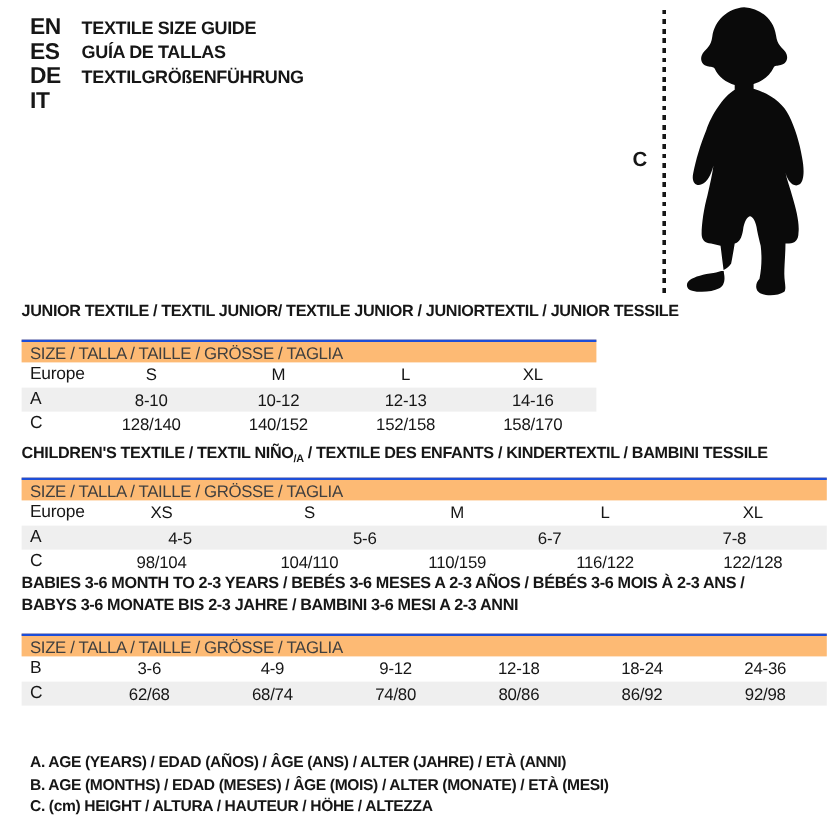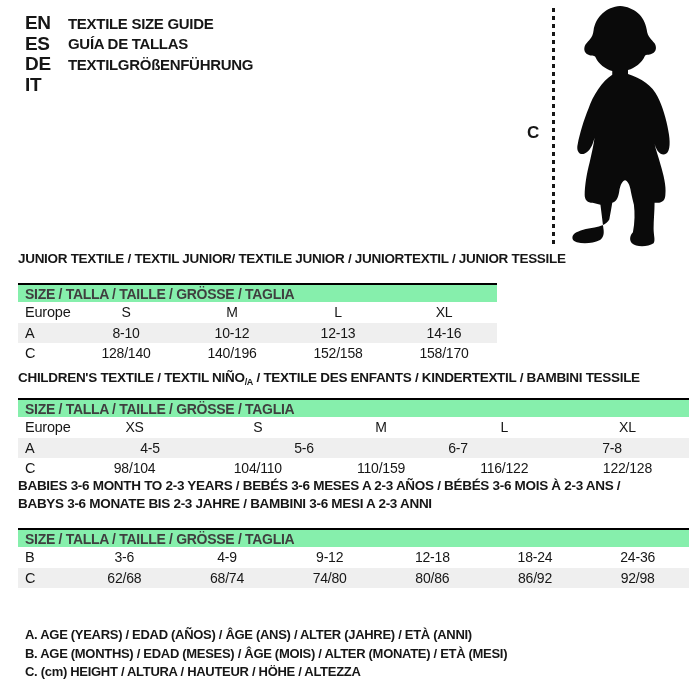--- a/index.html
+++ b/index.html
@@ -23,23 +23,23 @@
     background:repeating-linear-gradient(to bottom,#161616 0 4px,transparent 4px 8px);
   }
   .measure-label{left:527px;top:123px;font-size:17px;font-weight:700;}
   .baby-svg{left:553px;top:4px;width:150px;height:251px;}
 
   
   .table-title{font-size:13.5px;font-weight:700;letter-spacing:-0.3px;white-space:nowrap;}
   .title-sub{font-size:9px;vertical-align:-3px;font-weight:700;}
   .size-table{width:100%;}
   .size-header{
-    height:19px;background:#86efac;border-top:2px solid #000000;
+    height:19px;background:#fdba74;border-top:2px solid #1d4ed8;
     display:flex;align-items:center;padding-left:7px;box-sizing:border-box;
-    font-size:14px;font-weight:700;color:#3f3f3f;letter-spacing:-0.3px;
+    font-size:14px;font-weight:400;color:#3f3f3f;letter-spacing:-0.3px;
   }
   .trow{display:flex;height:20.5px;align-items:center;font-size:14px;letter-spacing:-0.2px;}
   .trow.striped{background:#efefef;}
   .tlabel{width:55px;padding-left:7px;box-sizing:border-box;font-size:14.5px;}
   .tcell{flex:1;text-align:center;}
 
   .t1{left:18px;top:251px;width:479px;}
   .t2{left:18px;top:370px;width:671px;}
   .t3{left:18px;top:477px;width:671px;}
   .t1 .size-table{margin-top:17px;}
@@ -138,21 +138,21 @@
     <div class="trow striped">
       <span class="tlabel">A</span>
       <span class="tcell">8-10</span>
       <span class="tcell">10-12</span>
       <span class="tcell">12-13</span>
       <span class="tcell">14-16</span>
     </div>
     <div class="trow">
       <span class="tlabel">C</span>
       <span class="tcell">128/140</span>
-      <span class="tcell">140/196</span>
+      <span class="tcell">140/152</span>
       <span class="tcell">152/158</span>
       <span class="tcell">158/170</span>
     </div>
   </div>
 </section>
 
 <section class="abs table-block t2">
   <div class="table-title">
     <span>CHILDREN'S TEXTILE / TEXTIL NIÑO</span><span class="title-sub">/A</span><span> / TEXTILE DES ENFANTS / KINDERTEXTIL / BAMBINI TESSILE</span>
   </div>

